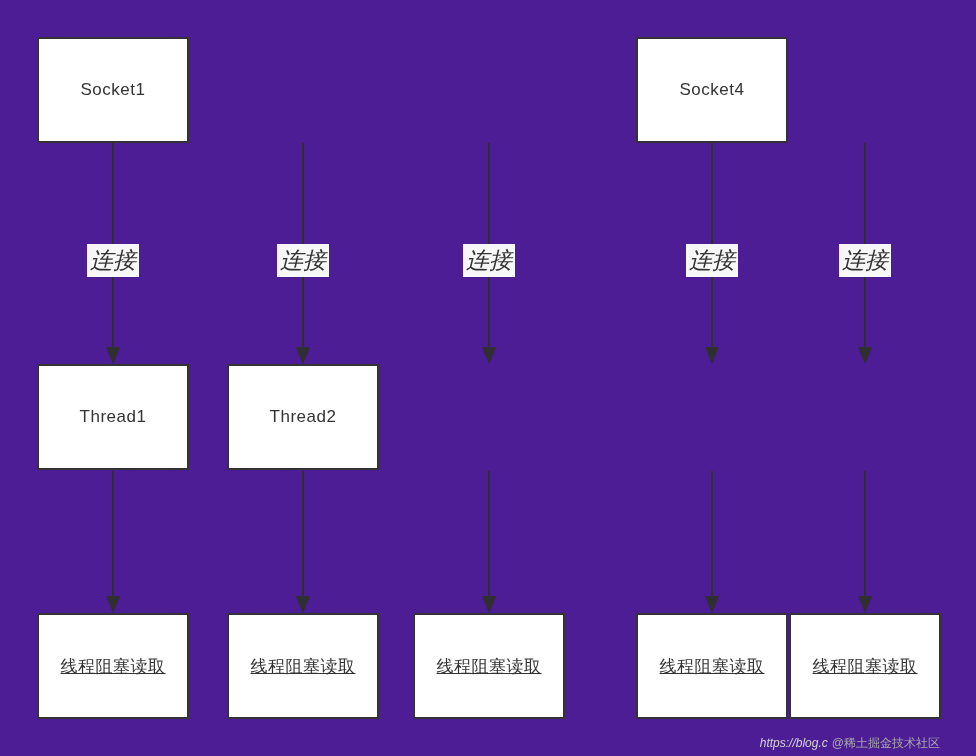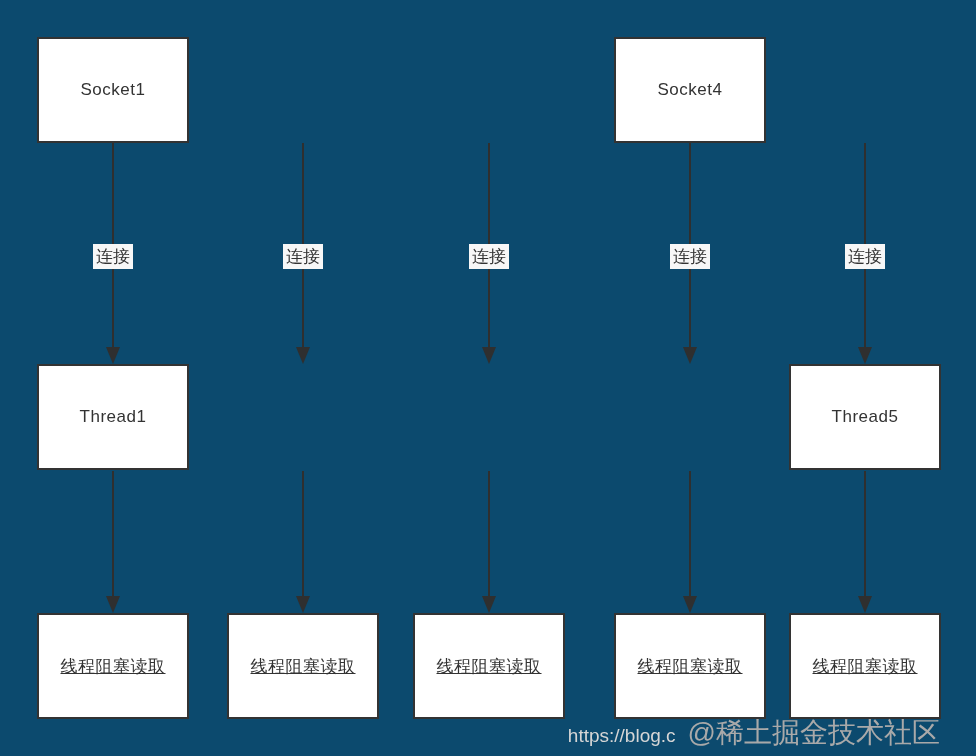--- a/index.html
+++ b/index.html
@@ -10,21 +10,21 @@
     width: 976px;
     height: 756px;
     background: #f7f7f7;
     font-family: "Liberation Sans", "DejaVu Sans", sans-serif;
     overflow: hidden;
   }
   #canvas {
     position: relative;
     width: 976px;
     height: 756px;
-    background: #0c4a6e;
+    background: #4c1d95;
   }
   .column {
     position: absolute;
     top: 0;
     width: 152px;
     height: 756px;
   }
   .node {
     position: absolute;
     left: 0;
@@ -65,39 +65,41 @@
   .arrow1-head { top: 347px; }
   .arrow2-head { top: 596px; }
 
   .connect-label {
     position: absolute;
     top: 244px;
     left: 50%;
     transform: translateX(-50%);
     background: #f7f7f7;
     padding: 1px 3px;
-    font-size: 17px;
+    font-size: 23px;
     color: #333333;
     white-space: nowrap;
+    font-style: italic;
   }
 
   .watermark {
     position: absolute;
     right: 36px;
     bottom: 4px;
     white-space: nowrap;
     pointer-events: none;
   }
   .watermark-url {
-    font-size: 19px;
+    font-size: 12px;
     color: #d6d6d6;
-    margin-right: 12px;
+    margin-right: 4px;
+    font-style: italic;
   }
   .watermark-community {
-    font-size: 28px;
+    font-size: 12px;
     color: #a9a9a9;
   }
 </style>
 </head>
 <body>
 
 <div id="canvas">
 
   <div class="column" style="left:37px">
     <div class="node node-socket">
@@ -113,59 +115,59 @@
     <div class="arrow-head arrow2-head"></div>
     <div class="node node-read">
       <span>线程阻塞读取</span>
     </div>
   </div>
 
   <div class="column" style="left:227px">
     <div class="arrow-line arrow1-line"></div>
     <div class="arrow-head arrow1-head"></div>
     <div class="connect-label">连接</div>
+    <div class="node node-thread">
+      <span>Thread2</span>
+    </div>
     <div class="arrow-line arrow2-line"></div>
     <div class="arrow-head arrow2-head"></div>
     <div class="node node-read">
       <span>线程阻塞读取</span>
     </div>
   </div>
 
   <div class="column" style="left:413px">
     <div class="arrow-line arrow1-line"></div>
     <div class="arrow-head arrow1-head"></div>
     <div class="connect-label">连接</div>
     <div class="arrow-line arrow2-line"></div>
     <div class="arrow-head arrow2-head"></div>
     <div class="node node-read">
       <span>线程阻塞读取</span>
     </div>
   </div>
 
-  <div class="column" style="left:614px">
+  <div class="column" style="left:636px">
     <div class="node node-socket">
       <span>Socket4</span>
     </div>
     <div class="arrow-line arrow1-line"></div>
     <div class="arrow-head arrow1-head"></div>
     <div class="connect-label">连接</div>
     <div class="arrow-line arrow2-line"></div>
     <div class="arrow-head arrow2-head"></div>
     <div class="node node-read">
       <span>线程阻塞读取</span>
     </div>
   </div>
 
   <div class="column" style="left:789px">
     <div class="arrow-line arrow1-line"></div>
     <div class="arrow-head arrow1-head"></div>
     <div class="connect-label">连接</div>
-    <div class="node node-thread">
-      <span>Thread5</span>
-    </div>
     <div class="arrow-line arrow2-line"></div>
     <div class="arrow-head arrow2-head"></div>
     <div class="node node-read">
       <span>线程阻塞读取</span>
     </div>
   </div>
 
   <div class="watermark">
     <span class="watermark-url">https://blog.c</span><span class="watermark-community">@稀土掘金技术社区</span>
   </div>

